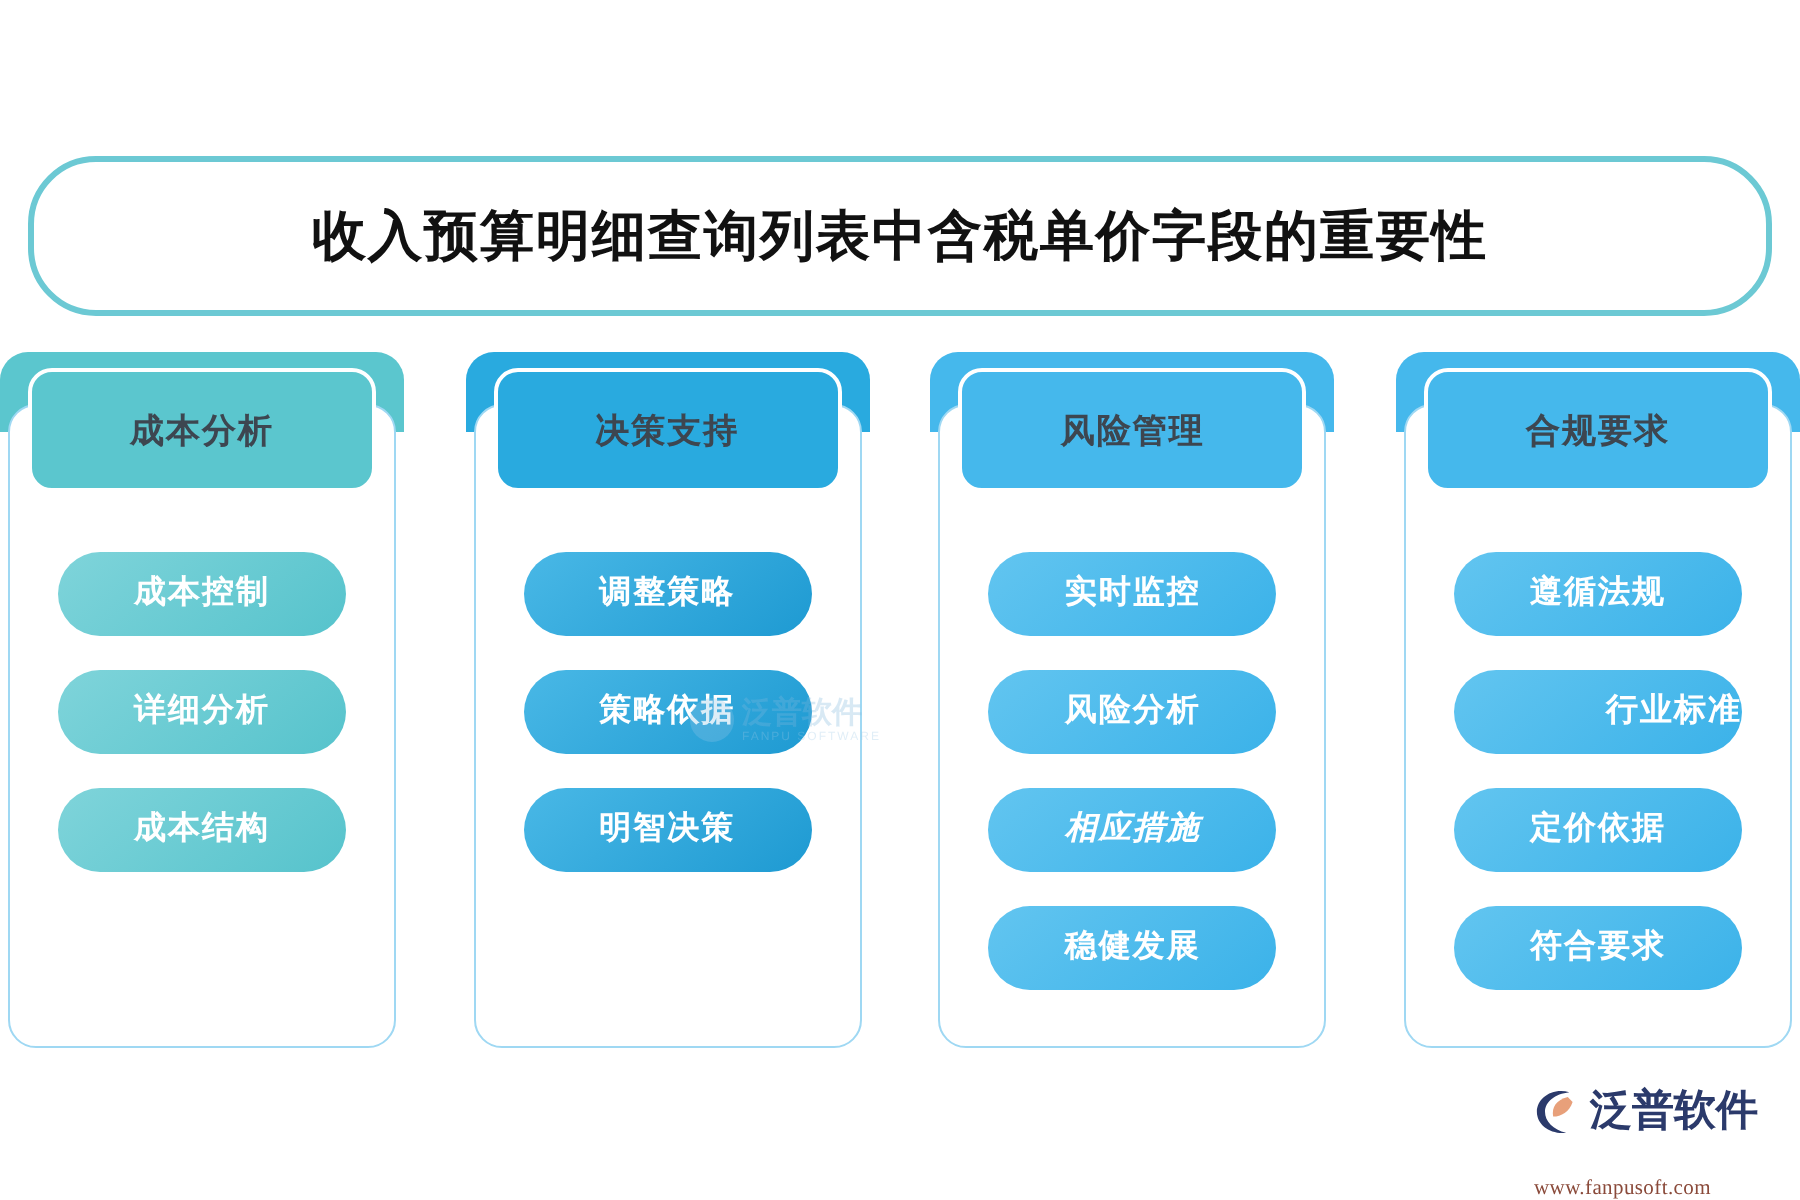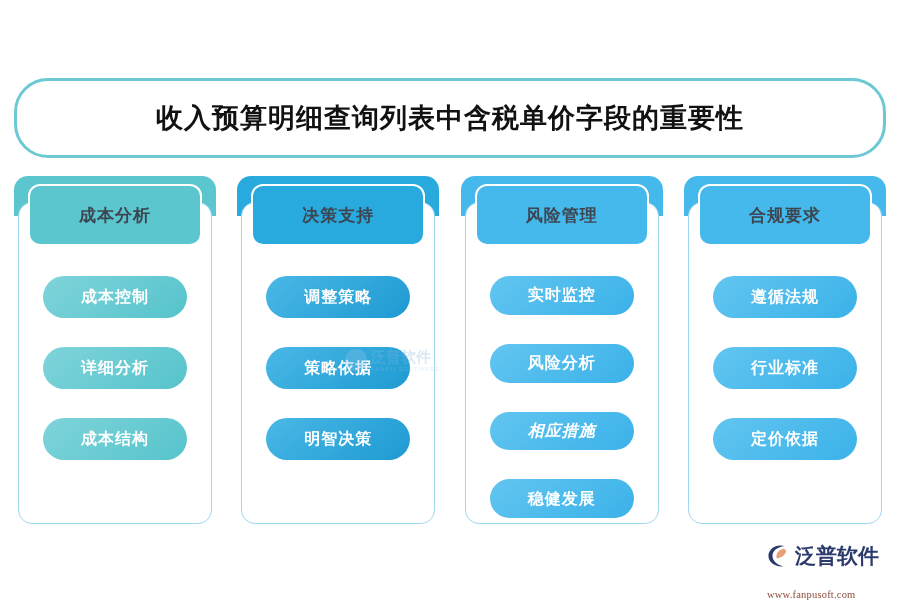--- a/index.html
+++ b/index.html
@@ -51,21 +51,21 @@
 
   
   .columns {
     position: absolute;
     left: 0;
     top: 176px;
     width: 900px;
     height: 350px;
     display: flex;
     justify-content: space-between;
-    padding: 0 14px;
+    padding: 0 0;
   }
 
   .column {
     position: relative;
     width: 202px;
     height: 348px;
   }
 
   
   .col-band {
@@ -117,21 +117,21 @@
     position: absolute;
     left: 4px;
     top: 92px;
     width: 194px;
     height: 250px;
     z-index: 2;
     display: flex;
     flex-direction: column;
     align-items: center;
     justify-content: flex-start;
-    gap: 29px;
+    gap: 17px;
     padding-top: 8px;
   }
 
   .pill {
     width: 144px;
     height: 42px;
     border-radius: 21px;
     display: flex;
     align-items: center;
     justify-content: center;
@@ -285,25 +285,28 @@
     <div class="column">
       <div class="col-band" style="background: rgb(69, 184, 236);"></div>
       <div class="col-body"></div>
       <div class="col-header" style="background: rgb(69, 184, 236);">
         <span class="col-header-label">合规要求</span>
       </div>
       <div class="col-items">
         <div class="pill" style="background: linear-gradient(140deg, rgb(98, 197, 240) 0%, rgb(59, 178, 233) 100%);">
             <span class="pill-label">遵循法规</span>
           </div>
-        <div class="pill" style="background: linear-gradient(140deg, rgb(98, 197, 240) 0%, rgb(59, 178, 233) 100%);">
+        <div class="pill" style="background: linear-gradient(140deg, rgb(98, 197, 240) 0%, rgb(59, 178, 233) 100%); justify-content: flex-end;">
             <span class="pill-label">行业标准</span>
           </div>
         <div class="pill" style="background: linear-gradient(140deg, rgb(98, 197, 240) 0%, rgb(59, 178, 233) 100%);">
             <span class="pill-label">定价依据</span>
+          </div>
+        <div class="pill" style="background: linear-gradient(140deg, rgb(98, 197, 240) 0%, rgb(59, 178, 233) 100%);">
+            <span class="pill-label">符合要求</span>
           </div>
       </div>
     </div>
 
   </div>
 
   <div class="watermark-center">
     <div class="wm-mark"></div>
     <div class="wm-txt">
       <span class="wm-cn">泛普软件</span>

